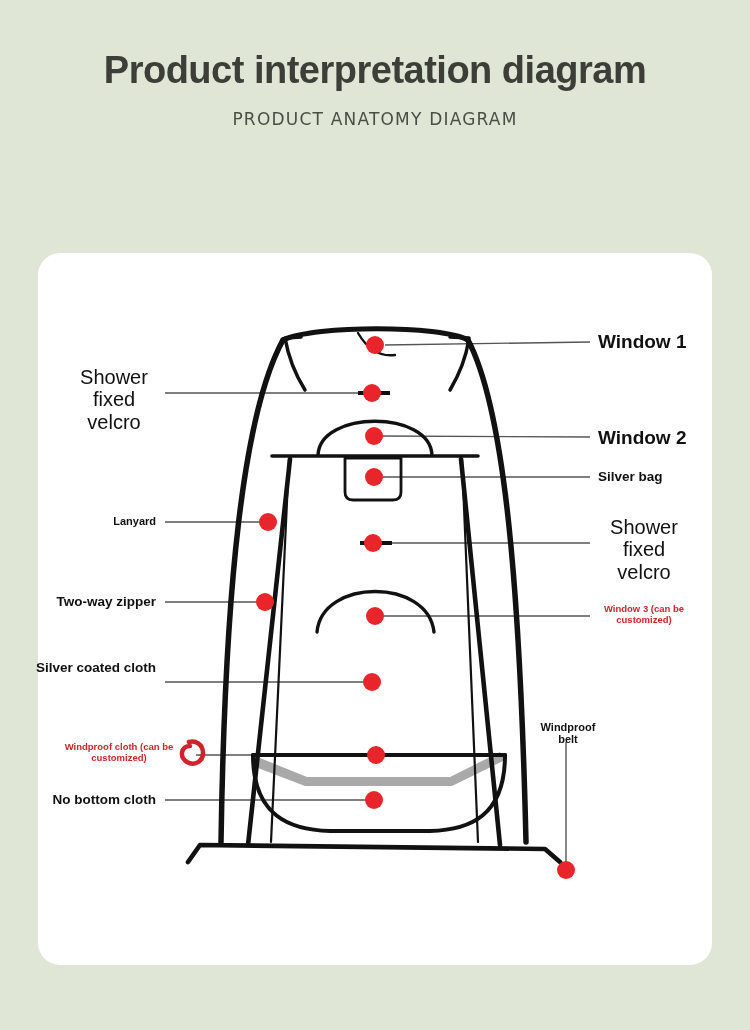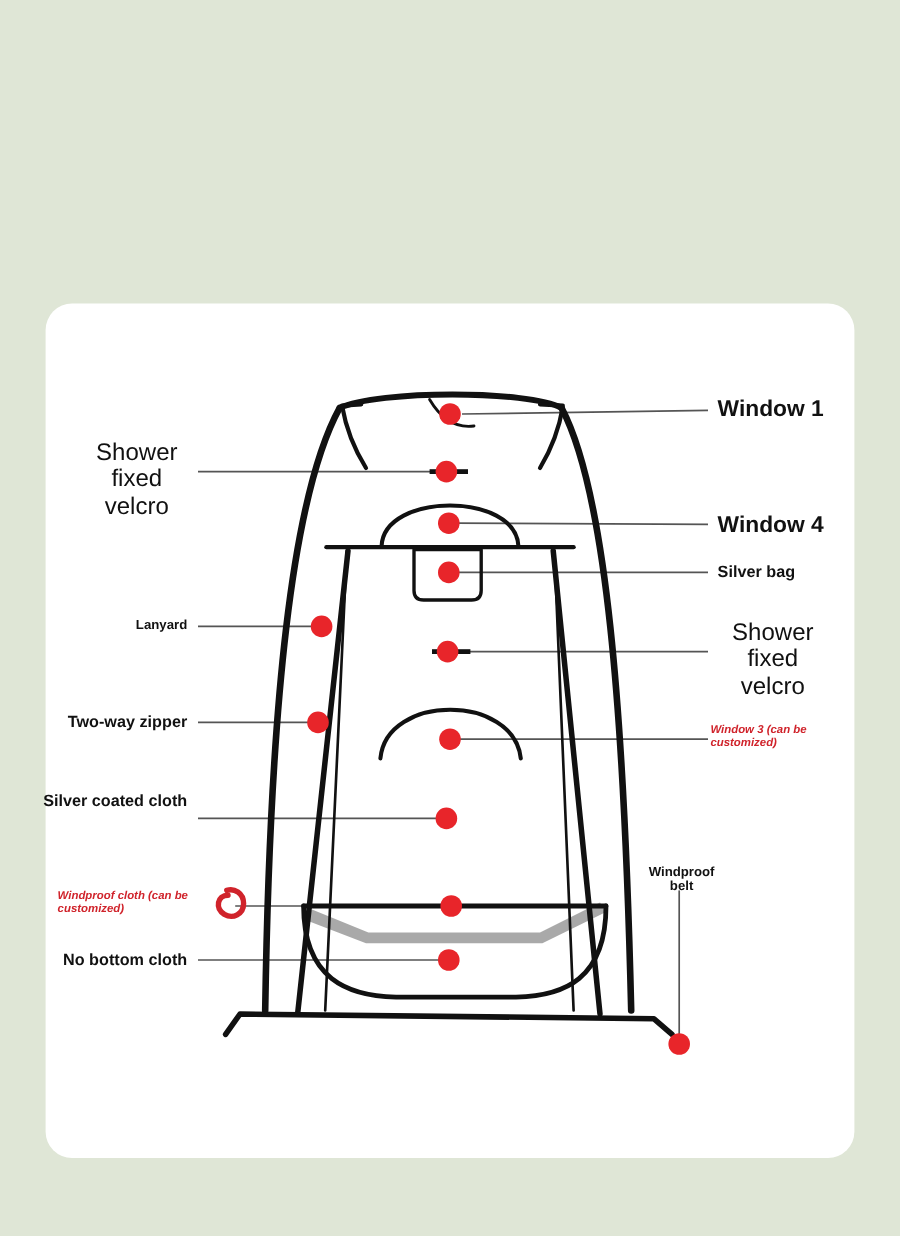--- a/index.html
+++ b/index.html
@@ -57,30 +57,34 @@
     position: absolute;
     color: #111111;
     font-family: "Liberation Sans", sans-serif;
     line-height: 1.12;
     white-space: pre-line;
   }
   .lbl-xl { font-size: 19px; font-weight: bold; }
   .lbl-lg { font-size: 20px; font-weight: normal; }
   .lbl-md { font-size: 13.5px; font-weight: bold; }
   .lbl-sm { font-size: 11px; font-weight: bold; }
-  .lbl-red { color: #d0232b; font-size: 9.5px; font-weight: bold; text-align: left; font-style: italic; }
+  .lbl-red { color: #d0232b; font-size: 9.5px; font-weight: bold; text-align: center; }
   .ta-r { text-align: right; }
   .ta-l { text-align: left; }
   .ta-c { text-align: center; }
 </style>
 </head>
 <body>
 
 <div id="page">
 
+  <div id="header">
+    <div id="title">Product interpretation diagram</div>
+    <div id="subtitle">PRODUCT ANATOMY DIAGRAM</div>
+  </div>
 
   <div id="card"></div>
 
   <svg id="diagram-svg" viewBox="0 0 750 1030">
 
     <g stroke="#555555" stroke-width="1.4" fill="none">
 
       <line x1="385" y1="345" x2="590" y2="342"></line>
       <line x1="380" y1="436" x2="590" y2="437"></line>
       <line x1="380" y1="477" x2="590" y2="477"></line>
@@ -154,21 +158,21 @@
       <circle cx="566" cy="870" r="9"></circle>
     </g>
 
     <g>
       <path d="M 190 746 C 181 746 179 757 187 762 C 194 766 203 762 203 753 C 203 744 195 740 189 742" fill="none" stroke="#d0232b" stroke-width="4.5" stroke-linecap="round"></path>
     </g>
   </svg>
 
   <div class="lbl lbl-xl ta-l" style="left:598px; top:331px; width:140px;">Window 1</div>
 
-  <div class="lbl lbl-xl ta-l" style="left:598px; top:427px; width:140px;">Window 4</div>
+  <div class="lbl lbl-xl ta-l" style="left:598px; top:427px; width:140px;">Window 2</div>
 
   <div class="lbl lbl-md ta-l" style="left:598px; top:469px; width:140px;">Silver bag</div>
 
   <div class="lbl lbl-lg ta-c" style="left:598px; top:516px; width:92px;">Shower
 fixed
 velcro</div>
 
   <div class="lbl lbl-red" style="left:592px; top:604px; width:104px;">Window 3 (can be
 customized)</div>
 

